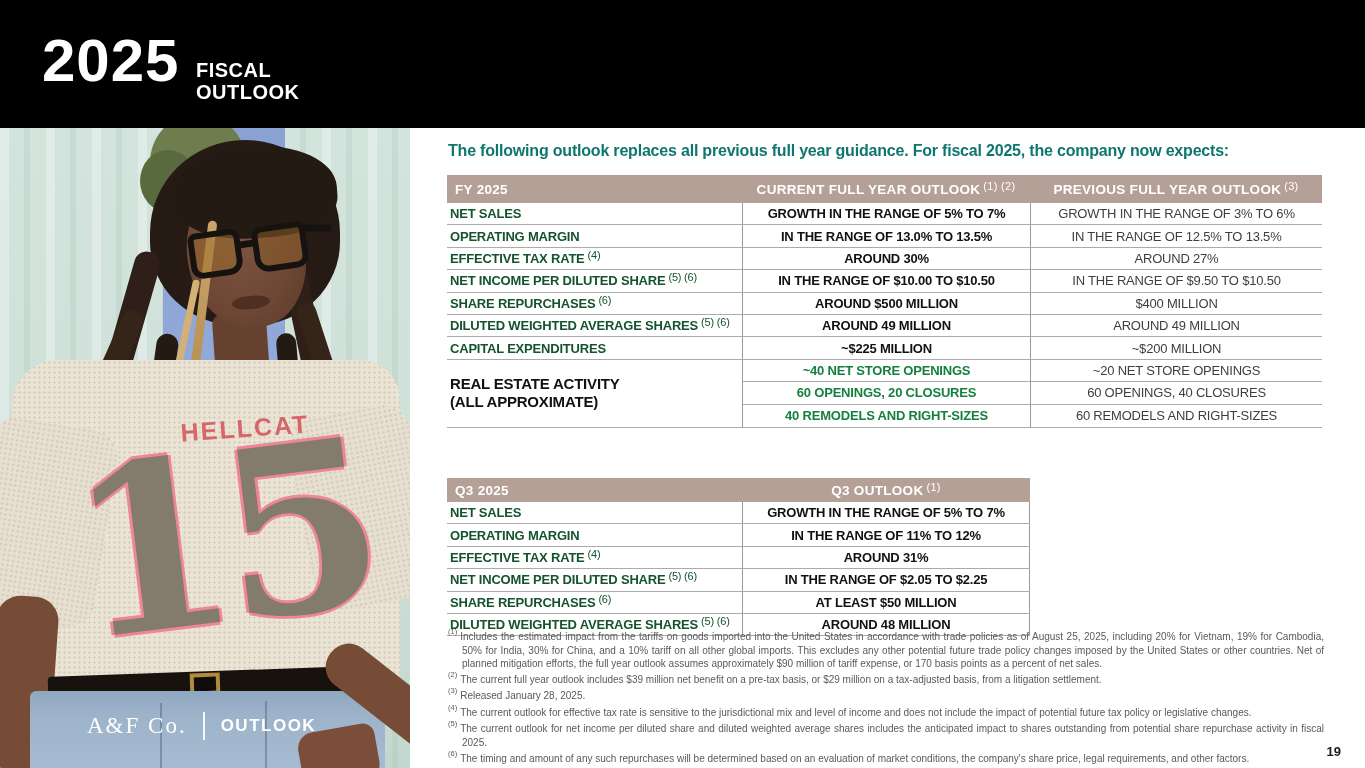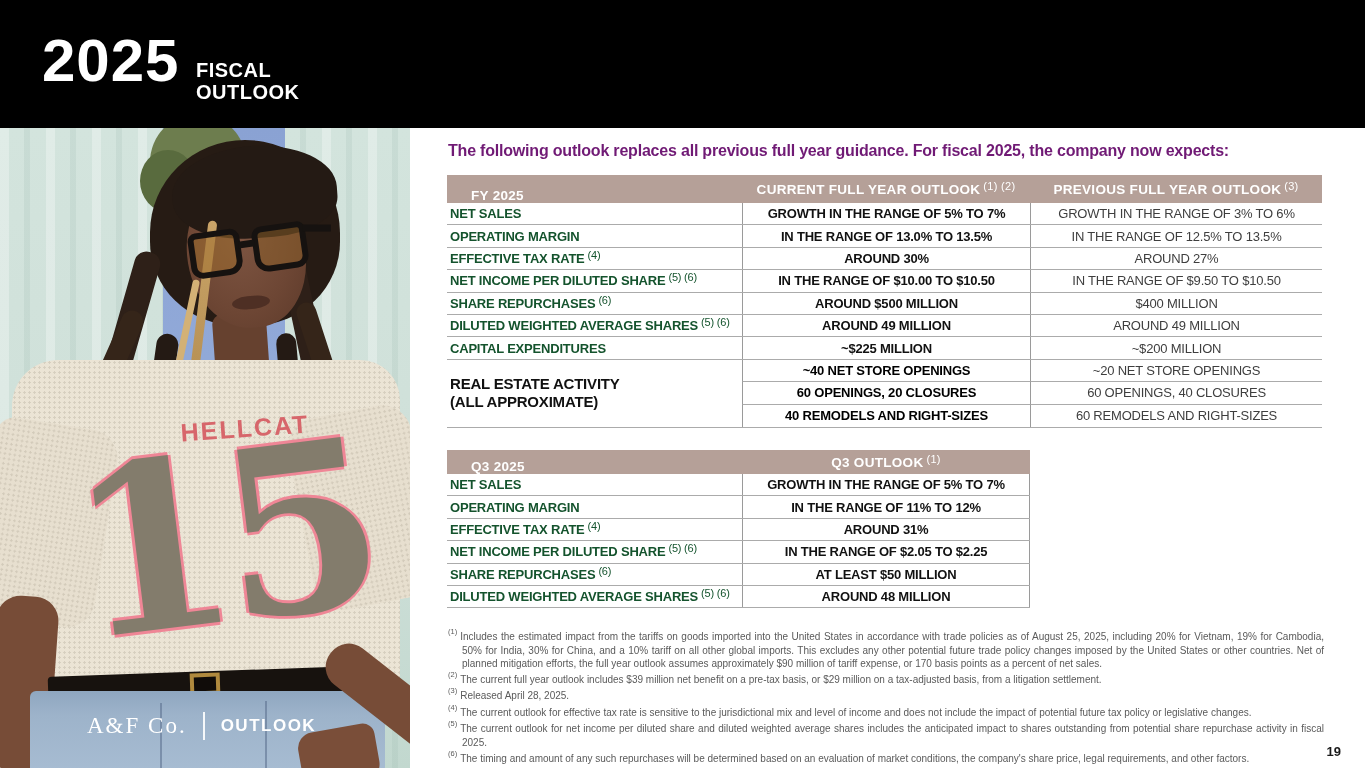--- a/index.html
+++ b/index.html
@@ -72,44 +72,44 @@
   .seam2 { left:235px; top:10px; width:2px; height:68px; background:rgba(90,110,140,0.55); }
   .forearmR { left:315px; top:548px; width:150px; height:46px; background:#774c37; transform:rotate(38deg); border-radius:22px; }
   .handR { left:300px; top:600px; width:78px; height:58px; background:#7a4e39; border-radius:16px 12px 18px 20px; transform:rotate(-10deg); }
   .brandbar { left:87px; top:584px; display:flex; align-items:center; color:#fff; }
   .brandbar .brand { font-family:"Liberation Serif", serif; font-size:23px; letter-spacing:2px; }
   .brandbar .bar-div { width:2px; height:28px; background:rgba(255,255,255,0.9); margin:0 16px; }
   .brandbar .section { font-size:17px; font-weight:bold; letter-spacing:1.5px; }
 
   
   .content { position:absolute; left:447px; top:128px; width:918px; height:640px; }
-  .intro { position:absolute; left:1px; top:14px; font-size:16px; font-weight:bold; color:#701a75; letter-spacing:-0.2px; }
+  .intro { position:absolute; left:1px; top:14px; font-size:16px; font-weight:bold; color:#0f766e; letter-spacing:-0.2px; }
 
   .tbl { position:absolute; left:0; }
   .fy { top:47px; width:875px; }
   .q3 { top:322px; width:583px; }
   .t-head { display:grid; background:#b5a098; color:#fff; font-weight:bold; font-size:13.5px; letter-spacing:0.3px; }
   .fy .t-head, .fy .t-row { grid-template-columns:295px 288px 292px; }
   .q3 .t-head, .q3 .t-row { grid-template-columns:295px 288px; }
   .fy .t-head { height:28px; }
-  .q3 .t-head { height:24px; }
+  .q3 .t-head { height:24px;margin-top:28px; }
   .t-row { display:grid; height:22.4px; border-bottom:1px solid #ababab; }
   .cell { display:flex; align-items:center; font-size:13px; letter-spacing:-0.2px; white-space:nowrap; }
-  .h1 { padding-left:24px; display:flex; align-items:flex-end; }
+  .h1 { padding-left:8px; display:flex; align-items:center; }
   .hc { display:flex; align-items:center; justify-content:center; }
   .cell.lab { font-weight:bold; color:#14532d; padding-left:3px; }
   .cell.cur { justify-content:center; font-weight:bold; color:#111; border-left:1px solid #9a9a9a; }
   .cell.prev { justify-content:center; color:#3e3e3e; border-left:1px solid #9a9a9a; }
   .q3 .cell.cur { border-right:1px solid #9a9a9a; }
   sup { font-size:11px; font-weight:normal; margin-left:3px; line-height:1; transform:translateY(-3px); }
   .re { display:grid; grid-template-columns:295px 288px 292px; grid-template-rows:repeat(3,22.4px); border-bottom:1px solid #ababab; }
   .re .lab3 { grid-column:1; grid-row:1/4; display:flex; flex-direction:column; justify-content:center;
               font-weight:bold; font-size:15px; color:#111; line-height:1.2; padding-left:3px; letter-spacing:-0.2px; }
   .re .sc { display:flex; align-items:center; justify-content:center; font-size:13px; letter-spacing:-0.2px; white-space:nowrap; }
-  .re .c2 { grid-column:2; font-weight:bold; color:#000000; border-left:1px solid #9a9a9a; }
+  .re .c2 { grid-column:2; font-weight:bold; color:#15803d; border-left:1px solid #9a9a9a; }
   .re .c3 { grid-column:3; color:#3e3e3e; border-left:1px solid #9a9a9a; }
   .re .rb { border-bottom:1px solid #ababab; }
 
   .footnotes { position:absolute; left:1px; top:502px; width:876px; }
   .fn { position:relative; padding-left:14px; text-indent:-14px; text-align:justify;
         font-size:10px; line-height:1.32; color:#5a5a5a; margin-bottom:3px; }
   .fn sup { font-size:7.5px; font-weight:normal; margin:0 3px 0 0; transform:translateY(-2px); display:inline-block; text-indent:0; }
   .page-num { position:absolute; top:602px; right:24px; font-size:13px; font-weight:bold; color:#1a1a1a;margin-top:14px; }
 </style>
 </head>
@@ -308,21 +308,21 @@
             <span>DILUTED WEIGHTED AVERAGE SHARES</span>
             <sup>(5) (6)</sup>
           </div>
         <div class="cell cur">AROUND 48 MILLION</div>
       </div>
     </div>
 
     <div class="footnotes">
       <div class="fn"><sup>(1)</sup><span>Includes the estimated impact from the tariffs on goods imported into the United States in accordance with trade policies as of August 25, 2025, including 20% for Vietnam, 19% for Cambodia, 50% for India, 30% for China, and a 10% tariff on all other global imports. This excludes any other potential future trade policy changes imposed by the United States or other countries. Net of planned mitigation efforts, the full year outlook assumes approximately $90 million of tariff expense, or 170 basis points as a percent of net sales.</span></div>
       <div class="fn"><sup>(2)</sup><span>The current full year outlook includes $39 million net benefit on a pre-tax basis, or $29 million on a tax-adjusted basis, from a litigation settlement.</span></div>
-      <div class="fn"><sup>(3)</sup><span>Released April 28, 2025.</span></div>
+      <div class="fn"><sup>(3)</sup><span>Released January 28, 2025.</span></div>
       <div class="fn"><sup>(4)</sup><span>The current outlook for effective tax rate is sensitive to the jurisdictional mix and level of income and does not include the impact of potential future tax policy or legislative changes.</span></div>
       <div class="fn"><sup>(5)</sup><span>The current outlook for net income per diluted share and diluted weighted average shares includes the anticipated impact to shares outstanding from potential share repurchase activity in fiscal 2025.</span></div>
       <div class="fn"><sup>(6)</sup><span>The timing and amount of any such repurchases will be determined based on an evaluation of market conditions, the company's share price, legal requirements, and other factors.</span></div>
     </div>
 
     <div class="page-num">19</div>
   </div>
 </div>
 
 </body></html>

